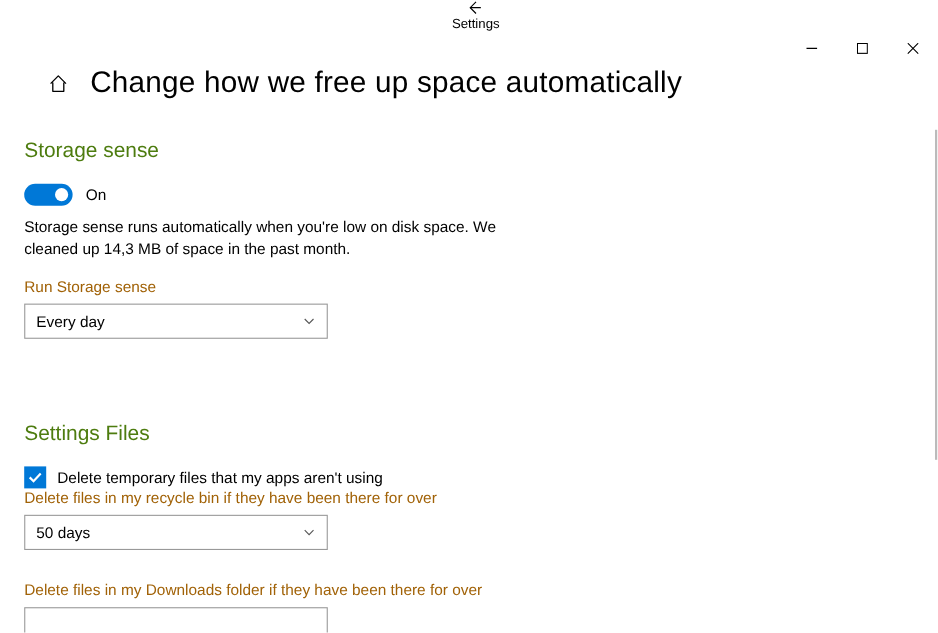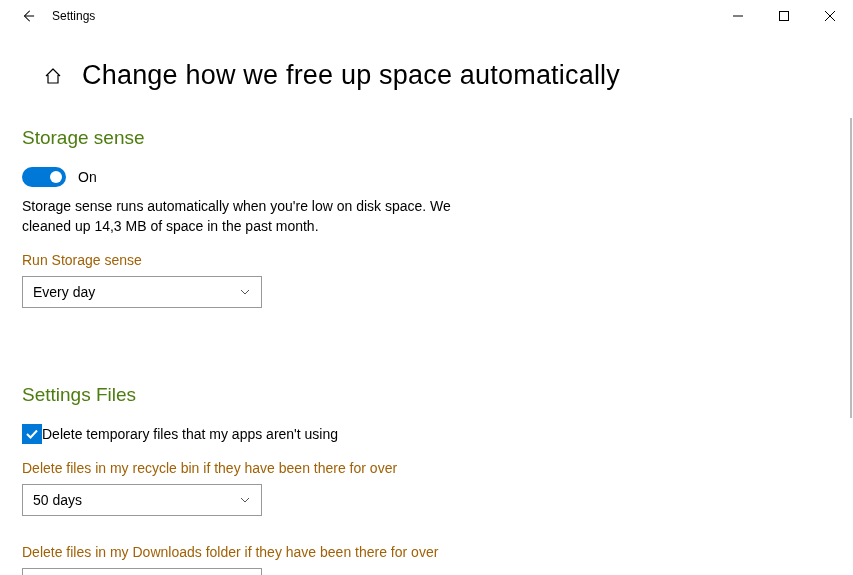--- a/index.html
+++ b/index.html
@@ -13,20 +13,21 @@
       width: 853px;
       height: 575px;
       overflow: hidden;
       position: relative;
     }
     .titlebar {
       height: 32px;
       display: flex;
       align-items: center;
       padding-left: 8px;
+      flex-direction: column;
     }
     .back-btn {
       width: 40px;
       height: 32px;
       display: flex;
       align-items: center;
       justify-content: center;
       cursor: pointer;
     }
     .back-btn svg { width: 14px; height: 14px; }
@@ -112,41 +113,41 @@
       line-height: 1.4;
       max-width: 440px;
       margin-bottom: 16px;
     }
     .field-label {
       font-size: 14px;
       color: #a16207;
       margin-bottom: 8px;
     }
     .dropdown {
-      width: 240px;
+      width: 276px;
       height: 32px;
       border: 1px solid #999;
       background: #fff;
       display: flex;
       align-items: center;
       justify-content: space-between;
       padding: 0 10px;
       cursor: pointer;
       font-size: 14px;
     }
     .dropdown svg {
       width: 12px;
       height: 12px;
     }
     .spacer-lg { height: 48px; }
     .checkbox-row {
       display: flex;
       align-items: center;
-      gap: 0;
-      margin-bottom: 16px;
+      gap: 10px;
+      margin-bottom: 0;
     }
     .checkbox {
       width: 20px;
       height: 20px;
       background: #0078d7;
       display: flex;
       align-items: center;
       justify-content: center;
       cursor: pointer;
     }

